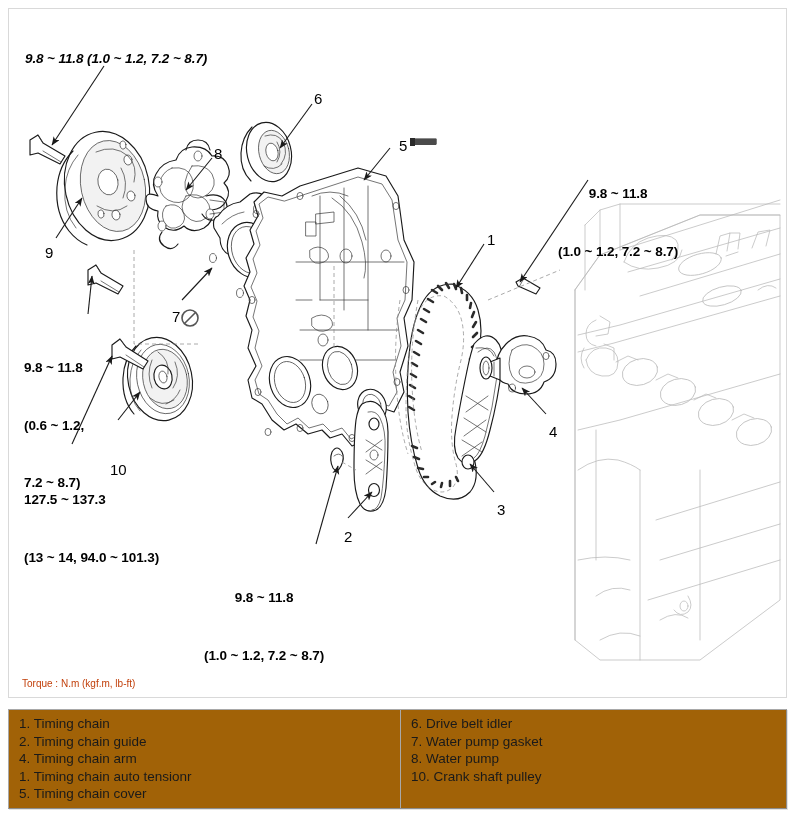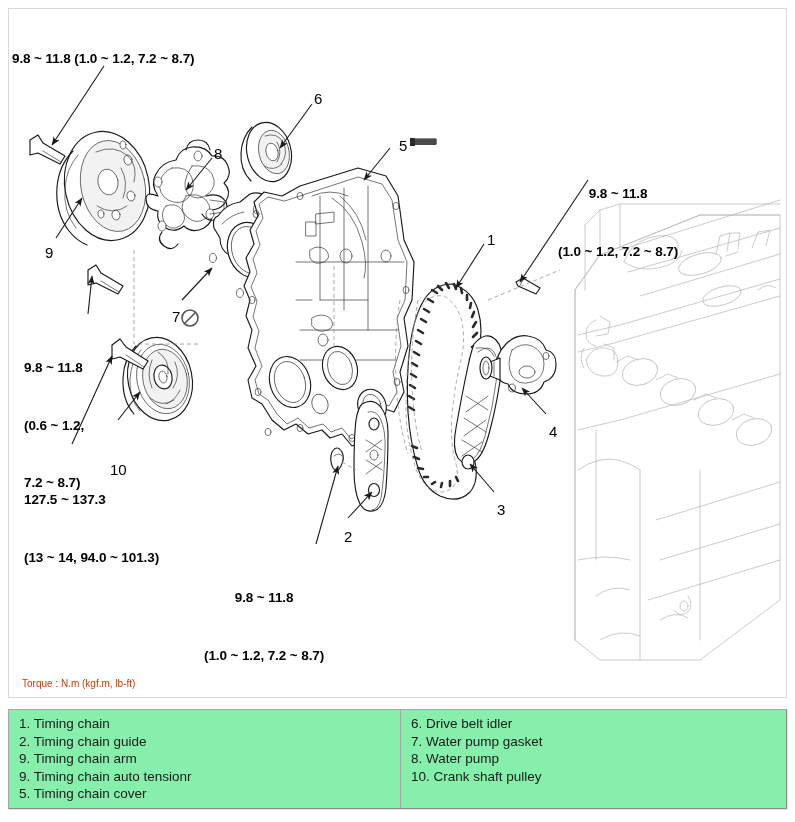--- a/index.html
+++ b/index.html
@@ -42,21 +42,21 @@
     font-weight:normal;font-size:10px;color:#c2410c;
   }
   
   #parts-table{
     position:absolute;left:8px;top:709px;
     width:779px;height:100px;
     box-sizing:border-box;
     border:1px solid #a8a8a8;
     border-right-color:#8d8d8d;
     border-bottom-color:#8d8d8d;
-    background:#86efac;
+    background:#a16207;
     display:flex;
     box-shadow:1px 1px 0 #e3e3e3;
   }
   .table-col{
     box-sizing:border-box;
     padding:5px 0 0 10px;
   }
   .table-col.left{width:392px;border-right:1px solid #a8a8a8;}
   .table-col.right{flex:1;padding-left:10px;}
   .table-col .row{
@@ -514,21 +514,21 @@
       <path class="leader" d="M588 180 L520 282" marker-end="url(#arrowhead)"></path>
 
       <path class="ln-dash" d="M134 250 L134 344 L200 344"></path>
       <path class="ln-dash" d="M334 266 L334 350"></path>
       <path class="ln-dash" d="M342 462 L356 470"></path>
       <path class="ln-dash" d="M488 300 L560 270"></path>
     </g>
 
   </svg>
 
-  <div class="torque" style="left:12px;top:49px;">9.8 ~ 11.8 (1.0 ~ 1.2, 7.2 ~ 8.7)</div>
+  <div class="torque" style="left:25px;top:49px;font-style:italic;">9.8 ~ 11.8 (1.0 ~ 1.2, 7.2 ~ 8.7)</div>
 
   <div class="torque" style="left:558px;top:146px;text-align:center;">
     <div>9.8 ~ 11.8</div>
     <div>(1.0 ~ 1.2, 7.2 ~ 8.7)</div>
   </div>
 
   <div class="torque" style="left:24px;top:320px;">
     <div>9.8 ~ 11.8</div>
     <div>(0.6 ~ 1.2,</div>
     <div>7.2 ~ 8.7)</div>
@@ -554,22 +554,22 @@
   <div class="callout-num" style="left:214px;top:146px;">8</div>
   <div class="callout-num" style="left:45px;top:245px;">9</div>
   <div class="callout-num" style="left:110px;top:428px;margin-top:34px;">10</div>
 
   <div id="torque-legend">Torque : N.m (kgf.m, lb-ft)</div>
 
   <div id="parts-table">
     <div class="table-col left">
       <div class="row">1. Timing chain</div>
       <div class="row">2. Timing chain guide</div>
-      <div class="row">9. Timing chain arm</div>
-      <div class="row">9. Timing chain auto tensionr</div>
+      <div class="row">4. Timing chain arm</div>
+      <div class="row">1. Timing chain auto tensionr</div>
       <div class="row">5. Timing chain cover</div>
     </div>
     <div class="table-col right">
       <div class="row">6. Drive belt idler</div>
       <div class="row">7. Water pump gasket</div>
       <div class="row">8. Water pump</div>
       <div class="row">10. Crank shaft pulley</div>
     </div>
   </div>
 

